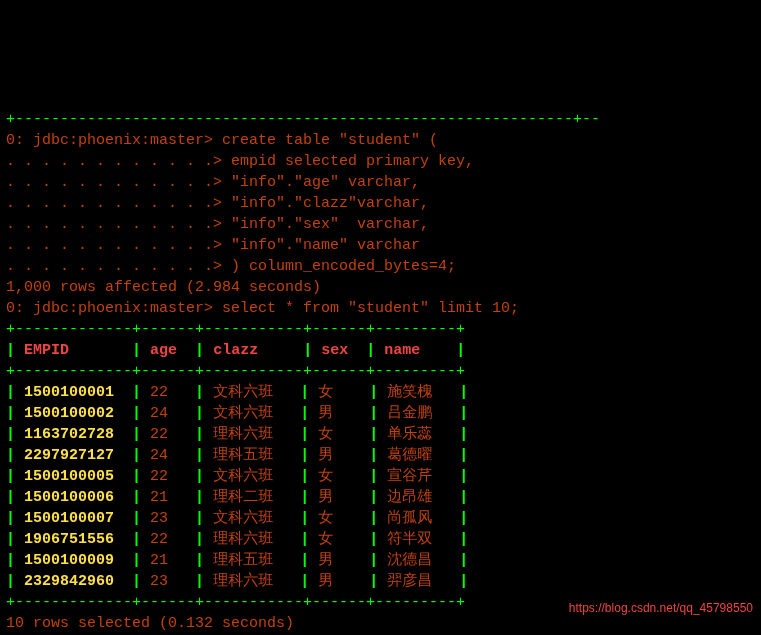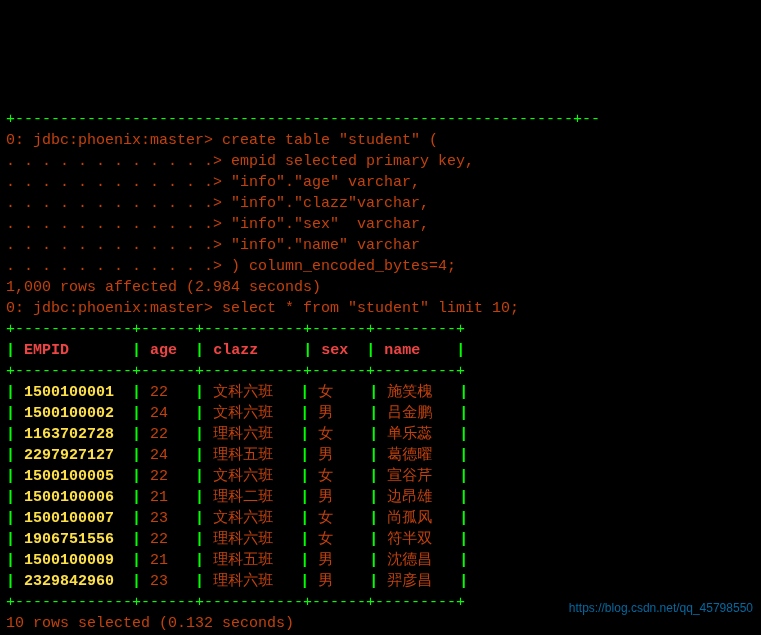--- a/index.html
+++ b/index.html
@@ -39,21 +39,21 @@
       text-align: center;
     }
     .empid {
       color: #fde047;
       font-weight: bold;
     }
     .watermark {
       position: absolute;
       right: 8px;
       bottom: 18px;
-      color: #0369a1;
+      color: #ef4444;
       font-size: 12px;
       font-family: Arial, sans-serif;
       white-space: nowrap;
     }
   </style>
 </head>
 <body>
 
 
 

